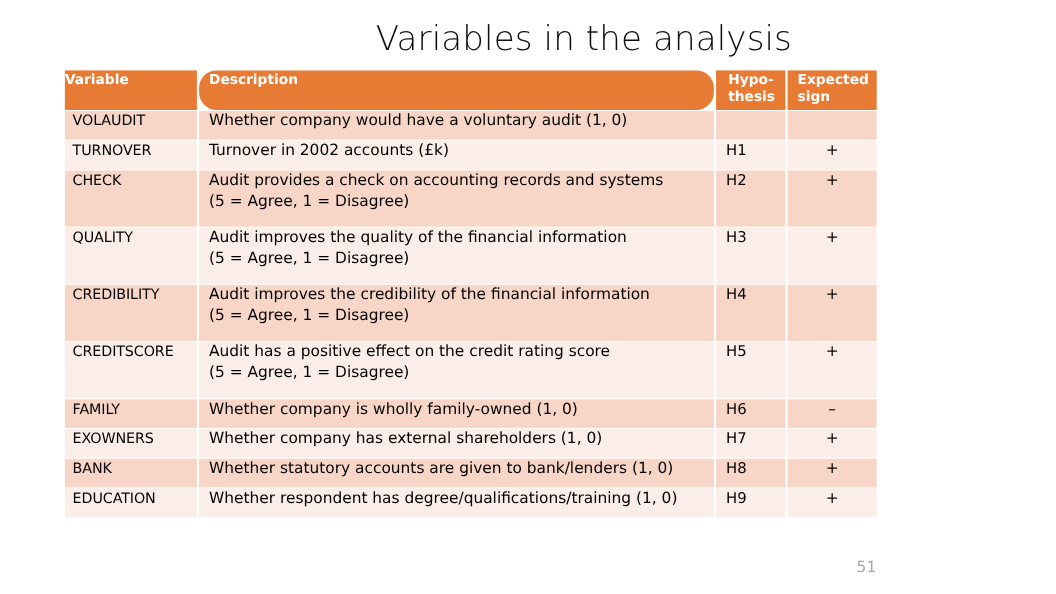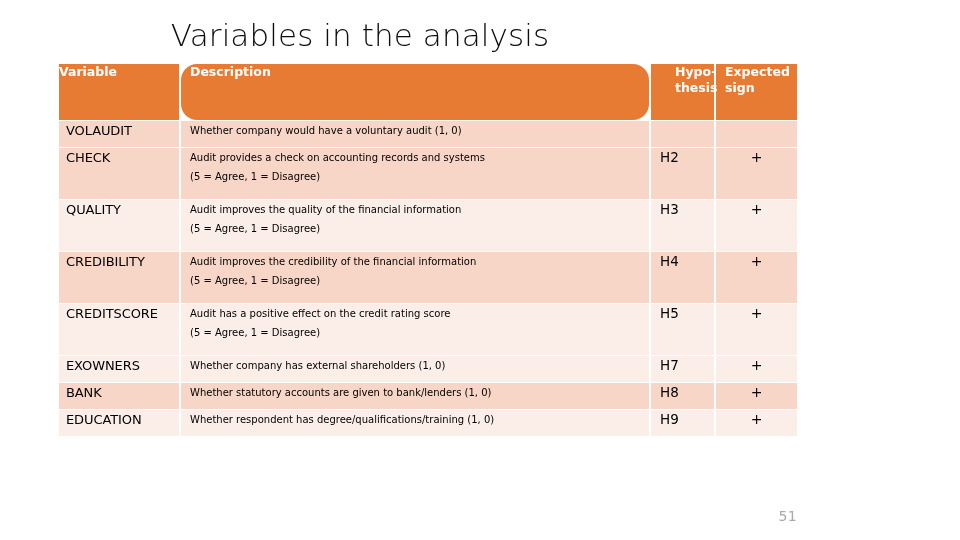--- a/index.html
+++ b/index.html
@@ -18,21 +18,21 @@
     position: absolute;
     left: 0; top: 0;
     width: 960px;
     height: 540px;
   }
   .slide-title {
     position: absolute;
     left: 0;
     top: 16px;
     width: 720px;
-    text-align: center;
+    text-align: right;
     font-family: "DejaVu Sans", "Liberation Sans", sans-serif;
     font-size: 31px;
     font-weight: 300;
     color: #0d0d0d;
     letter-spacing: 0.1px;
     line-height: 38px;
     white-space: nowrap;
   }
   .table-wrap {
     position: absolute;
@@ -57,30 +57,30 @@
   col.c-variable   { width: 120px; }
   col.c-desc       { width: 468px; }
   col.c-hypo       { width: 63px;  }
   col.c-sign       { width: 81px;  }
 
   thead th {
     background: #E87B33;
     color: #ffffff;
     font-size: 12.5px;
     font-weight: bold;
-    height: 56px;
+    height: 36px;
     padding: 10px 0 0 7px;
     line-height: 16px;
   }
   thead th.th-desc { padding-left: 9px; border-radius: 16px; }
-  thead th.th-hypo { padding-left: 24px; }
+  thead th.th-hypo { padding-left: 11px; }
   thead th.th-sign { padding-left: 9px; }
 
   tbody td {
-    font-size: 10px;
+    font-size: 14px;
     color: #000000;
     line-height: 19px;
     padding: 7px 4px 6px 7px;
   }
   tbody td.cell-variable {
     font-size: 13px;
     letter-spacing: -0.1px;
     padding-left: 7px;
   }
   tbody td.cell-desc {
@@ -141,20 +141,26 @@
           </th>
         </tr>
       </thead>
       <tbody id="table-body">
           <tr class="shade-dark h-1">
             <td class="cell-variable">VOLAUDIT</td>
             <td class="cell-desc"><span>Whether company would have a voluntary audit (1, 0)</span></td>
             <td class="cell-hypo"></td>
             <td class="cell-sign"></td>
           </tr>
+          <tr class="shade-light h-1">
+            <td class="cell-variable">TURNOVER</td>
+            <td class="cell-desc"><span>Turnover in 2002 accounts (£k)</span></td>
+            <td class="cell-hypo">H1</td>
+            <td class="cell-sign">+</td>
+          </tr>
           <tr class="shade-dark h-2">
             <td class="cell-variable">CHECK</td>
             <td class="cell-desc"><span>Audit provides a check on accounting records and systems</span><br><span>(5 = Agree, 1 = Disagree)</span></td>
             <td class="cell-hypo">H2</td>
             <td class="cell-sign">+</td>
           </tr>
           <tr class="shade-light h-2">
             <td class="cell-variable">QUALITY</td>
             <td class="cell-desc"><span>Audit improves the quality of the financial information</span><br><span>(5 = Agree, 1 = Disagree)</span></td>
             <td class="cell-hypo">H3</td>
@@ -165,20 +171,26 @@
             <td class="cell-desc"><span>Audit improves the credibility of the financial information</span><br><span>(5 = Agree, 1 = Disagree)</span></td>
             <td class="cell-hypo">H4</td>
             <td class="cell-sign">+</td>
           </tr>
           <tr class="shade-light h-2">
             <td class="cell-variable">CREDITSCORE</td>
             <td class="cell-desc"><span>Audit has a positive effect on the credit rating score</span><br><span>(5 = Agree, 1 = Disagree)</span></td>
             <td class="cell-hypo">H5</td>
             <td class="cell-sign">+</td>
           </tr>
+          <tr class="shade-dark h-1">
+            <td class="cell-variable">FAMILY</td>
+            <td class="cell-desc"><span>Whether company is wholly family-owned (1, 0)</span></td>
+            <td class="cell-hypo">H6</td>
+            <td class="cell-sign">–</td>
+          </tr>
           <tr class="shade-light h-1">
             <td class="cell-variable">EXOWNERS</td>
             <td class="cell-desc"><span>Whether company has external shareholders (1, 0)</span></td>
             <td class="cell-hypo">H7</td>
             <td class="cell-sign">+</td>
           </tr>
           <tr class="shade-dark h-1">
             <td class="cell-variable">BANK</td>
             <td class="cell-desc"><span>Whether statutory accounts are given to bank/lenders (1, 0)</span></td>
             <td class="cell-hypo">H8</td>

